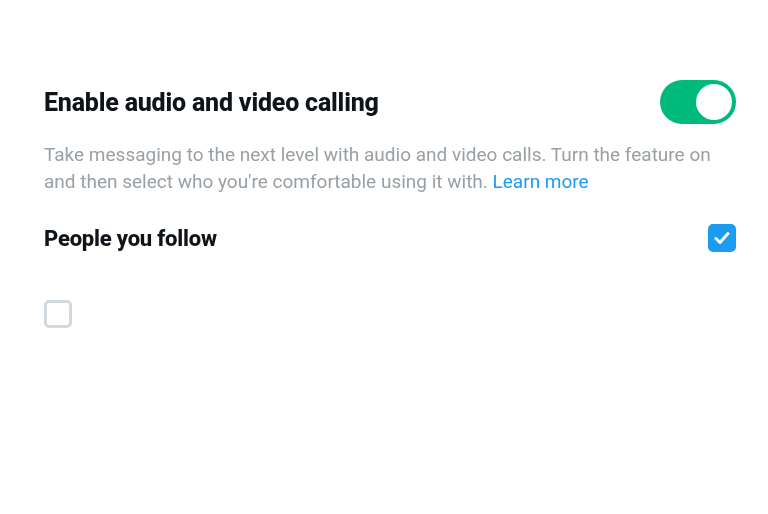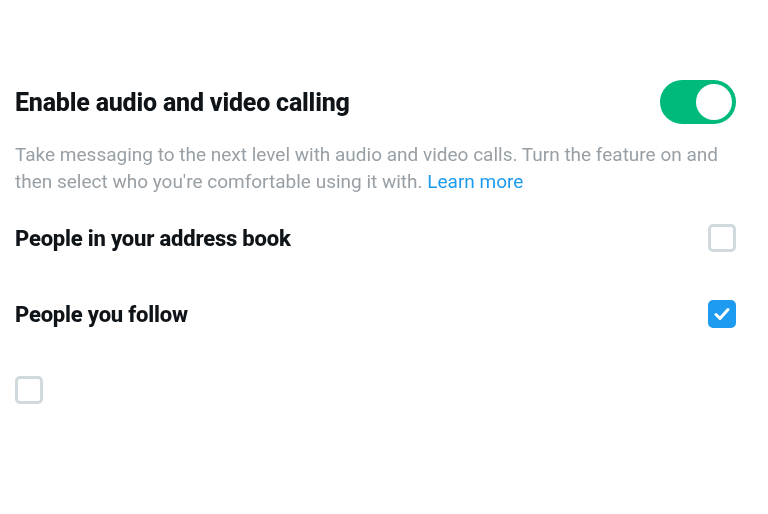--- a/index.html
+++ b/index.html
@@ -8,21 +8,21 @@
       box-sizing: border-box;
     }
     body {
       font-family: -apple-system, BlinkMacSystemFont, "Segoe UI", Roboto, Helvetica, Arial, sans-serif;
       background: #ffffff;
       width: 768px;
       height: 514px;
       padding: 0;
     }
     .container {
-      padding: 30px 32px 0 15px;
+      padding: 30px 32px 0 44px;
     }
     .header-row {
       display: flex;
       justify-content: space-between;
       align-items: center;
       margin-bottom: 18px;
       margin-top: 50px;
     }
     .title {
       font-size: 25px;
@@ -110,24 +110,20 @@
     <div class="toggle">
       <div class="toggle-knob"></div>
     </div>
   </div>
 
   <div class="description">
     <span>Take messaging to the next level with audio and video calls. Turn the feature on and then select who you're comfortable using it with. </span><a class="learn-more">Learn more</a>
   </div>
 
 
-  <div class="option-row">
-    <div class="option-label">People in your address book</div>
-    <div class="checkbox"></div>
-  </div>
 
   <div class="option-row">
     <div class="option-label">People you follow</div>
     <div class="checkbox checked">
       <svg class="checkmark" viewBox="0 0 16 16">
         <polyline points="2,8.5 6,12.5 14,3.5"></polyline>
       </svg>
     </div>
   </div>
 

